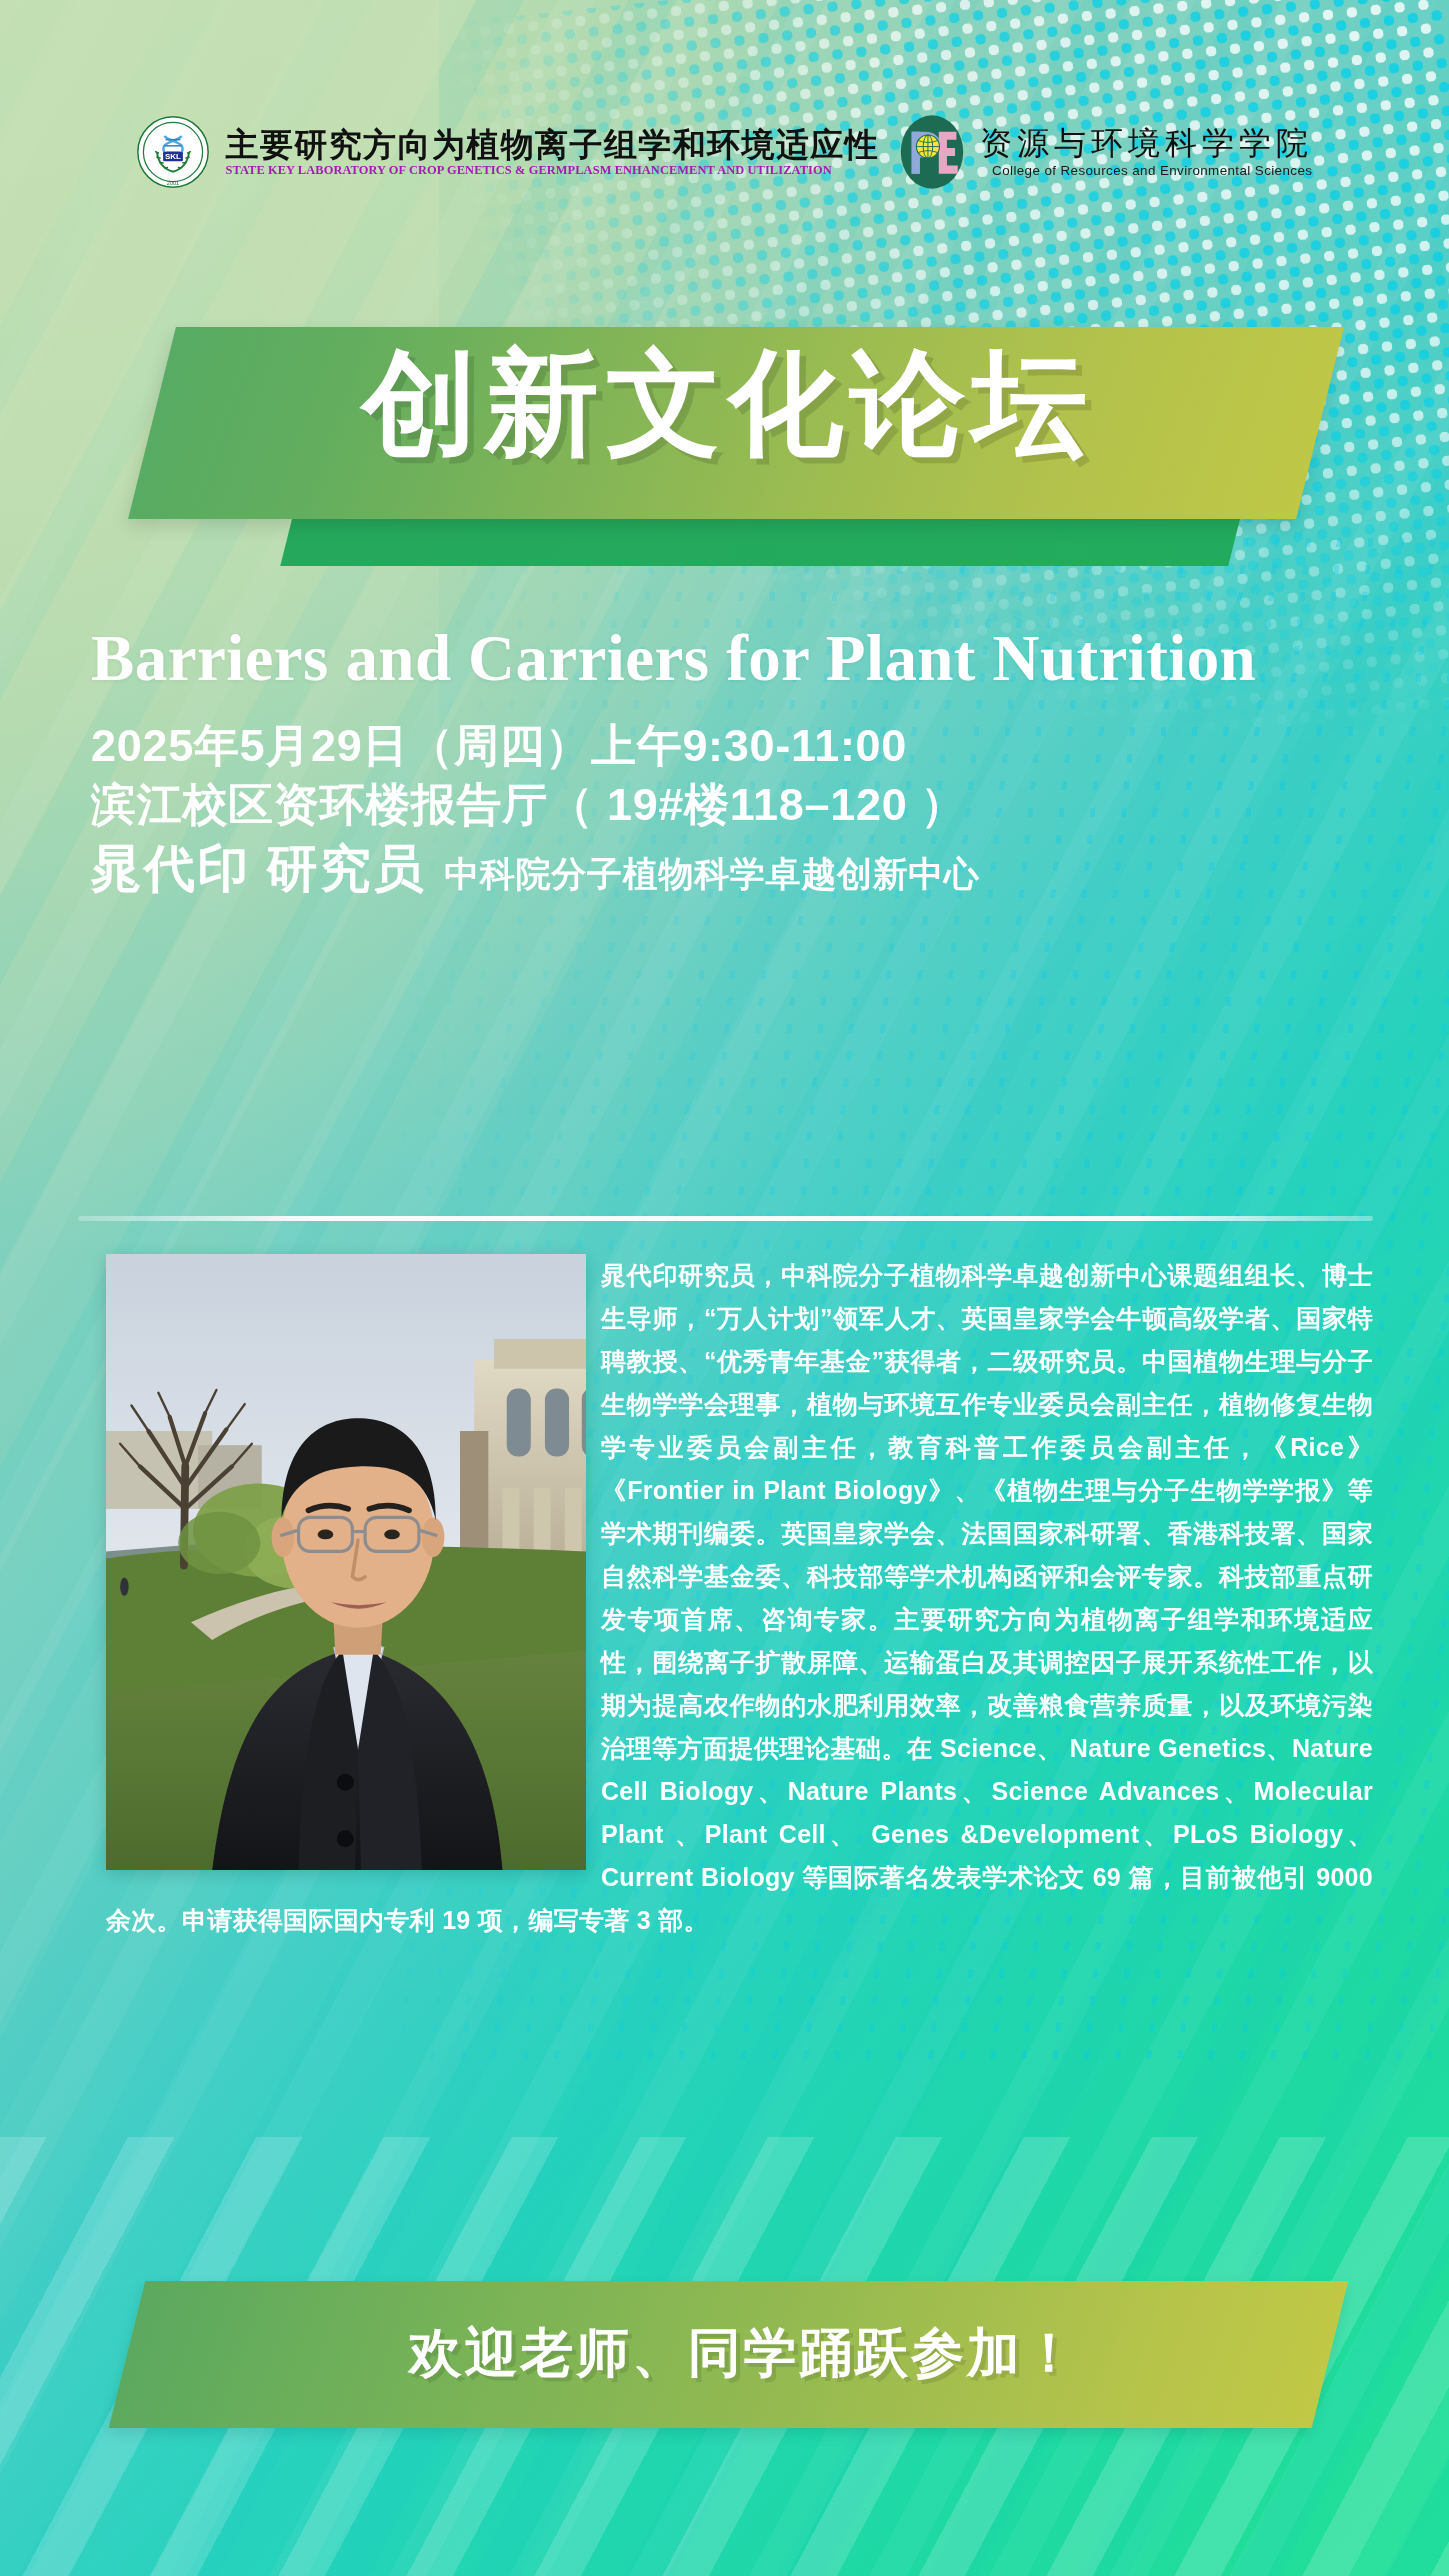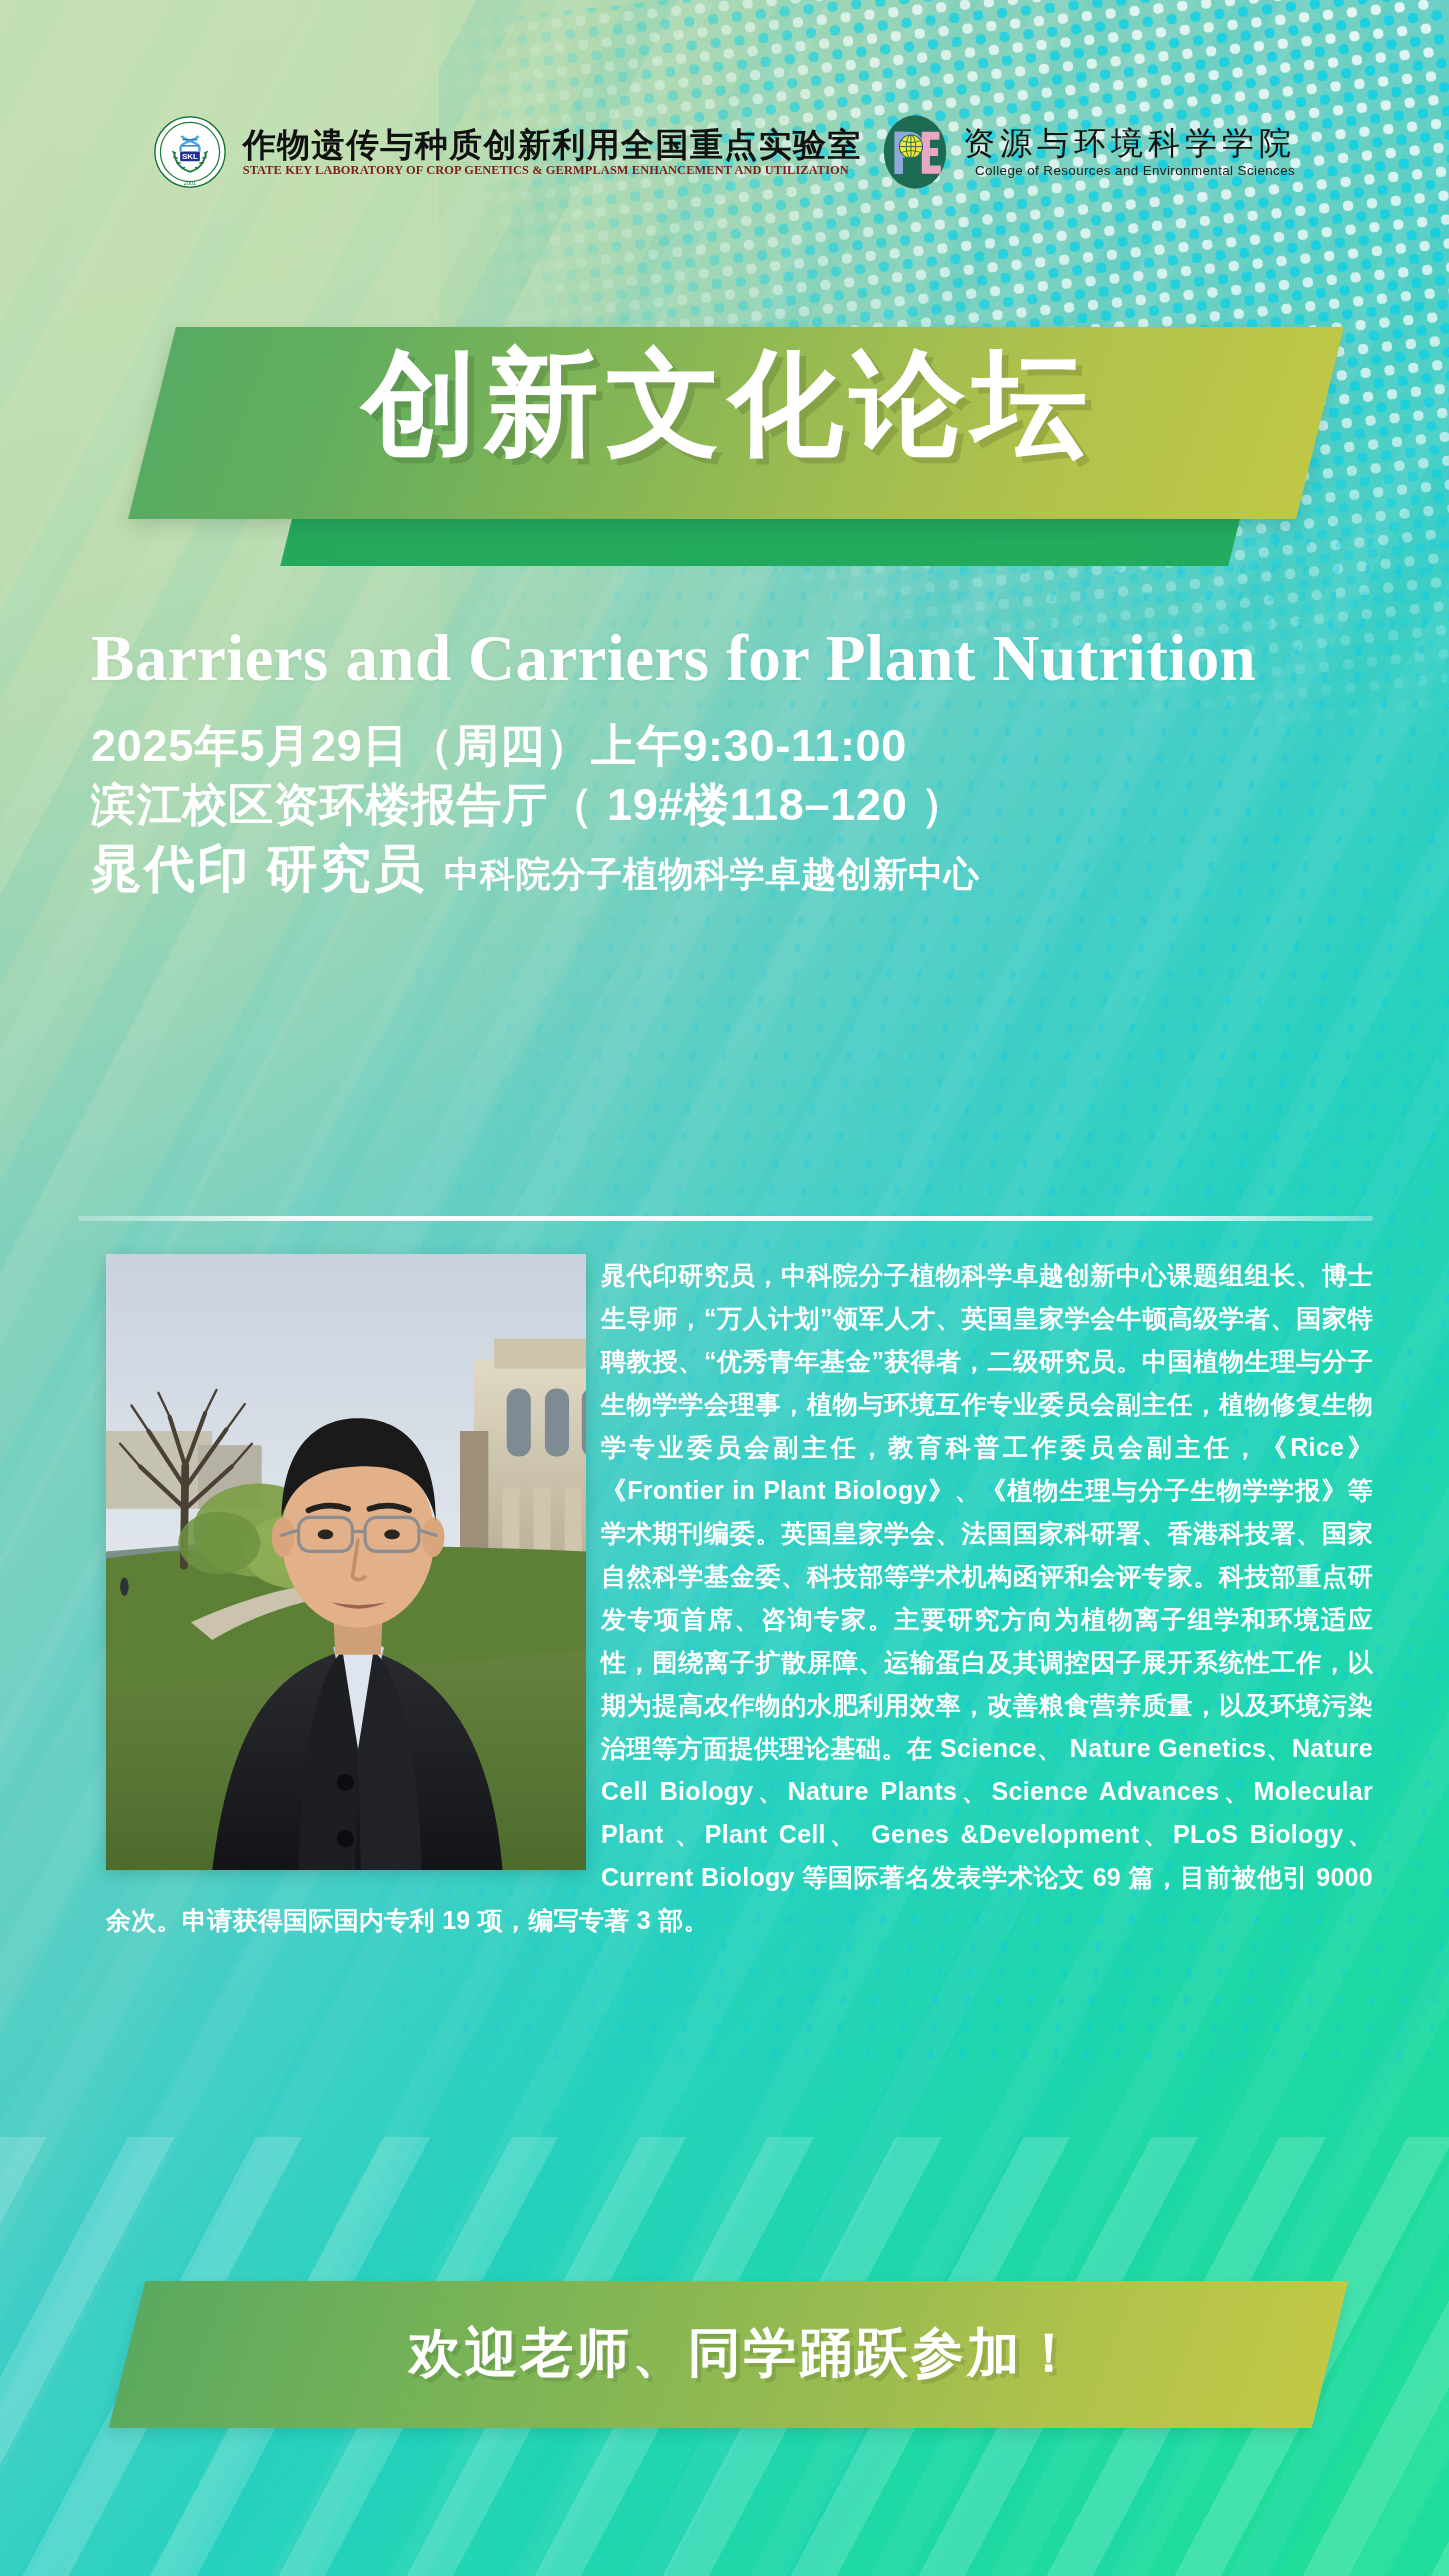--- a/index.html
+++ b/index.html
@@ -102,21 +102,21 @@
     width:74px;height:74px;border-radius:50%;
     background:rgba(255,255,255,0.10);
     position:relative;flex:none;
   }
   .lab-texts{display:flex;flex-direction:column;gap:2.8px;}
   .lab-cn{
     font-size:33px;font-weight:700;color:#111;letter-spacing:1.4px;
     font-family:"Liberation Sans","DejaVu Sans",sans-serif;line-height:1;
   }
   .lab-en{
-    font-size:12.4px;color:#7f1d1d;letter-spacing:0.1px;line-height:1;
+    font-size:12.4px;color:#a21caf;letter-spacing:0.1px;line-height:1;
     font-family:"Liberation Serif","DejaVu Serif",serif;font-weight:600;
   }
   .logo-ire{display:flex;align-items:center;gap:14px;}
   .ire-mark{width:68px;height:76px;flex:none;}
   .ire-texts{display:flex;flex-direction:column;gap:5px;justify-content:center;}
   .ire-cn{font-size:32px;font-weight:500;color:#111;letter-spacing:5px;line-height:1;}
   .ire-en{font-size:13.4px;color:#1b1b1b;letter-spacing:0.4px;line-height:1;margin-left:12px;}
 
   
   .banner-wrap{position:absolute;top:311px;left:0;width:1449px;height:269px;}
@@ -233,21 +233,21 @@
           <path d="M34 60c2 18 12 28 26 32" fill="none" stroke="#1f7a3a" stroke-width="3.2"></path>
           <path d="M86 60c-2 18-12 28-26 32" fill="none" stroke="#1f7a3a" stroke-width="3.2"></path>
           <path d="M37 62l-6-3M40 70l-7-2M45 78l-7-1M52 85l-6 1" stroke="#1f7a3a" stroke-width="2.4"></path>
           <path d="M83 62l6-3M80 70l7-2M75 78l7-1M68 85l6 1" stroke="#1f7a3a" stroke-width="2.4"></path>
           <rect x="44" y="60" width="32" height="15" fill="#1e2f96" rx="2"></rect>
           <text x="60" y="72" font-size="13" font-weight="bold" fill="#ffffff" text-anchor="middle" font-family="Liberation Sans, sans-serif">SKL</text>
           <text x="60" y="113" font-size="9" fill="#1f7a3a" text-anchor="middle" font-family="Liberation Sans, sans-serif">2001</text>
         </svg>
       </div>
       <div class="lab-texts">
-        <div class="lab-cn">作物遗传与种质创新利用全国重点实验室</div>
+        <div class="lab-cn">主要研究方向为植物离子组学和环境适应性</div>
         <div class="lab-en">STATE KEY LABORATORY OF CROP GENETICS &amp; GERMPLASM ENHANCEMENT AND UTILIZATION</div>
       </div>
     </div>
 
     <div class="logo-ire">
       <div class="ire-mark">
         <svg viewBox="0 0 100 112" width="68" height="76" aria-hidden="true">
           <ellipse cx="50" cy="56" rx="46" ry="54" fill="#1c6b52"></ellipse>
           <path d="M20 26h20c14 0 22 8 22 19s-8 19-22 19H32v24H20z" fill="#8fa9d8"></path>
           <rect x="20" y="26" width="12" height="62" fill="#8fa9d8"></rect>

